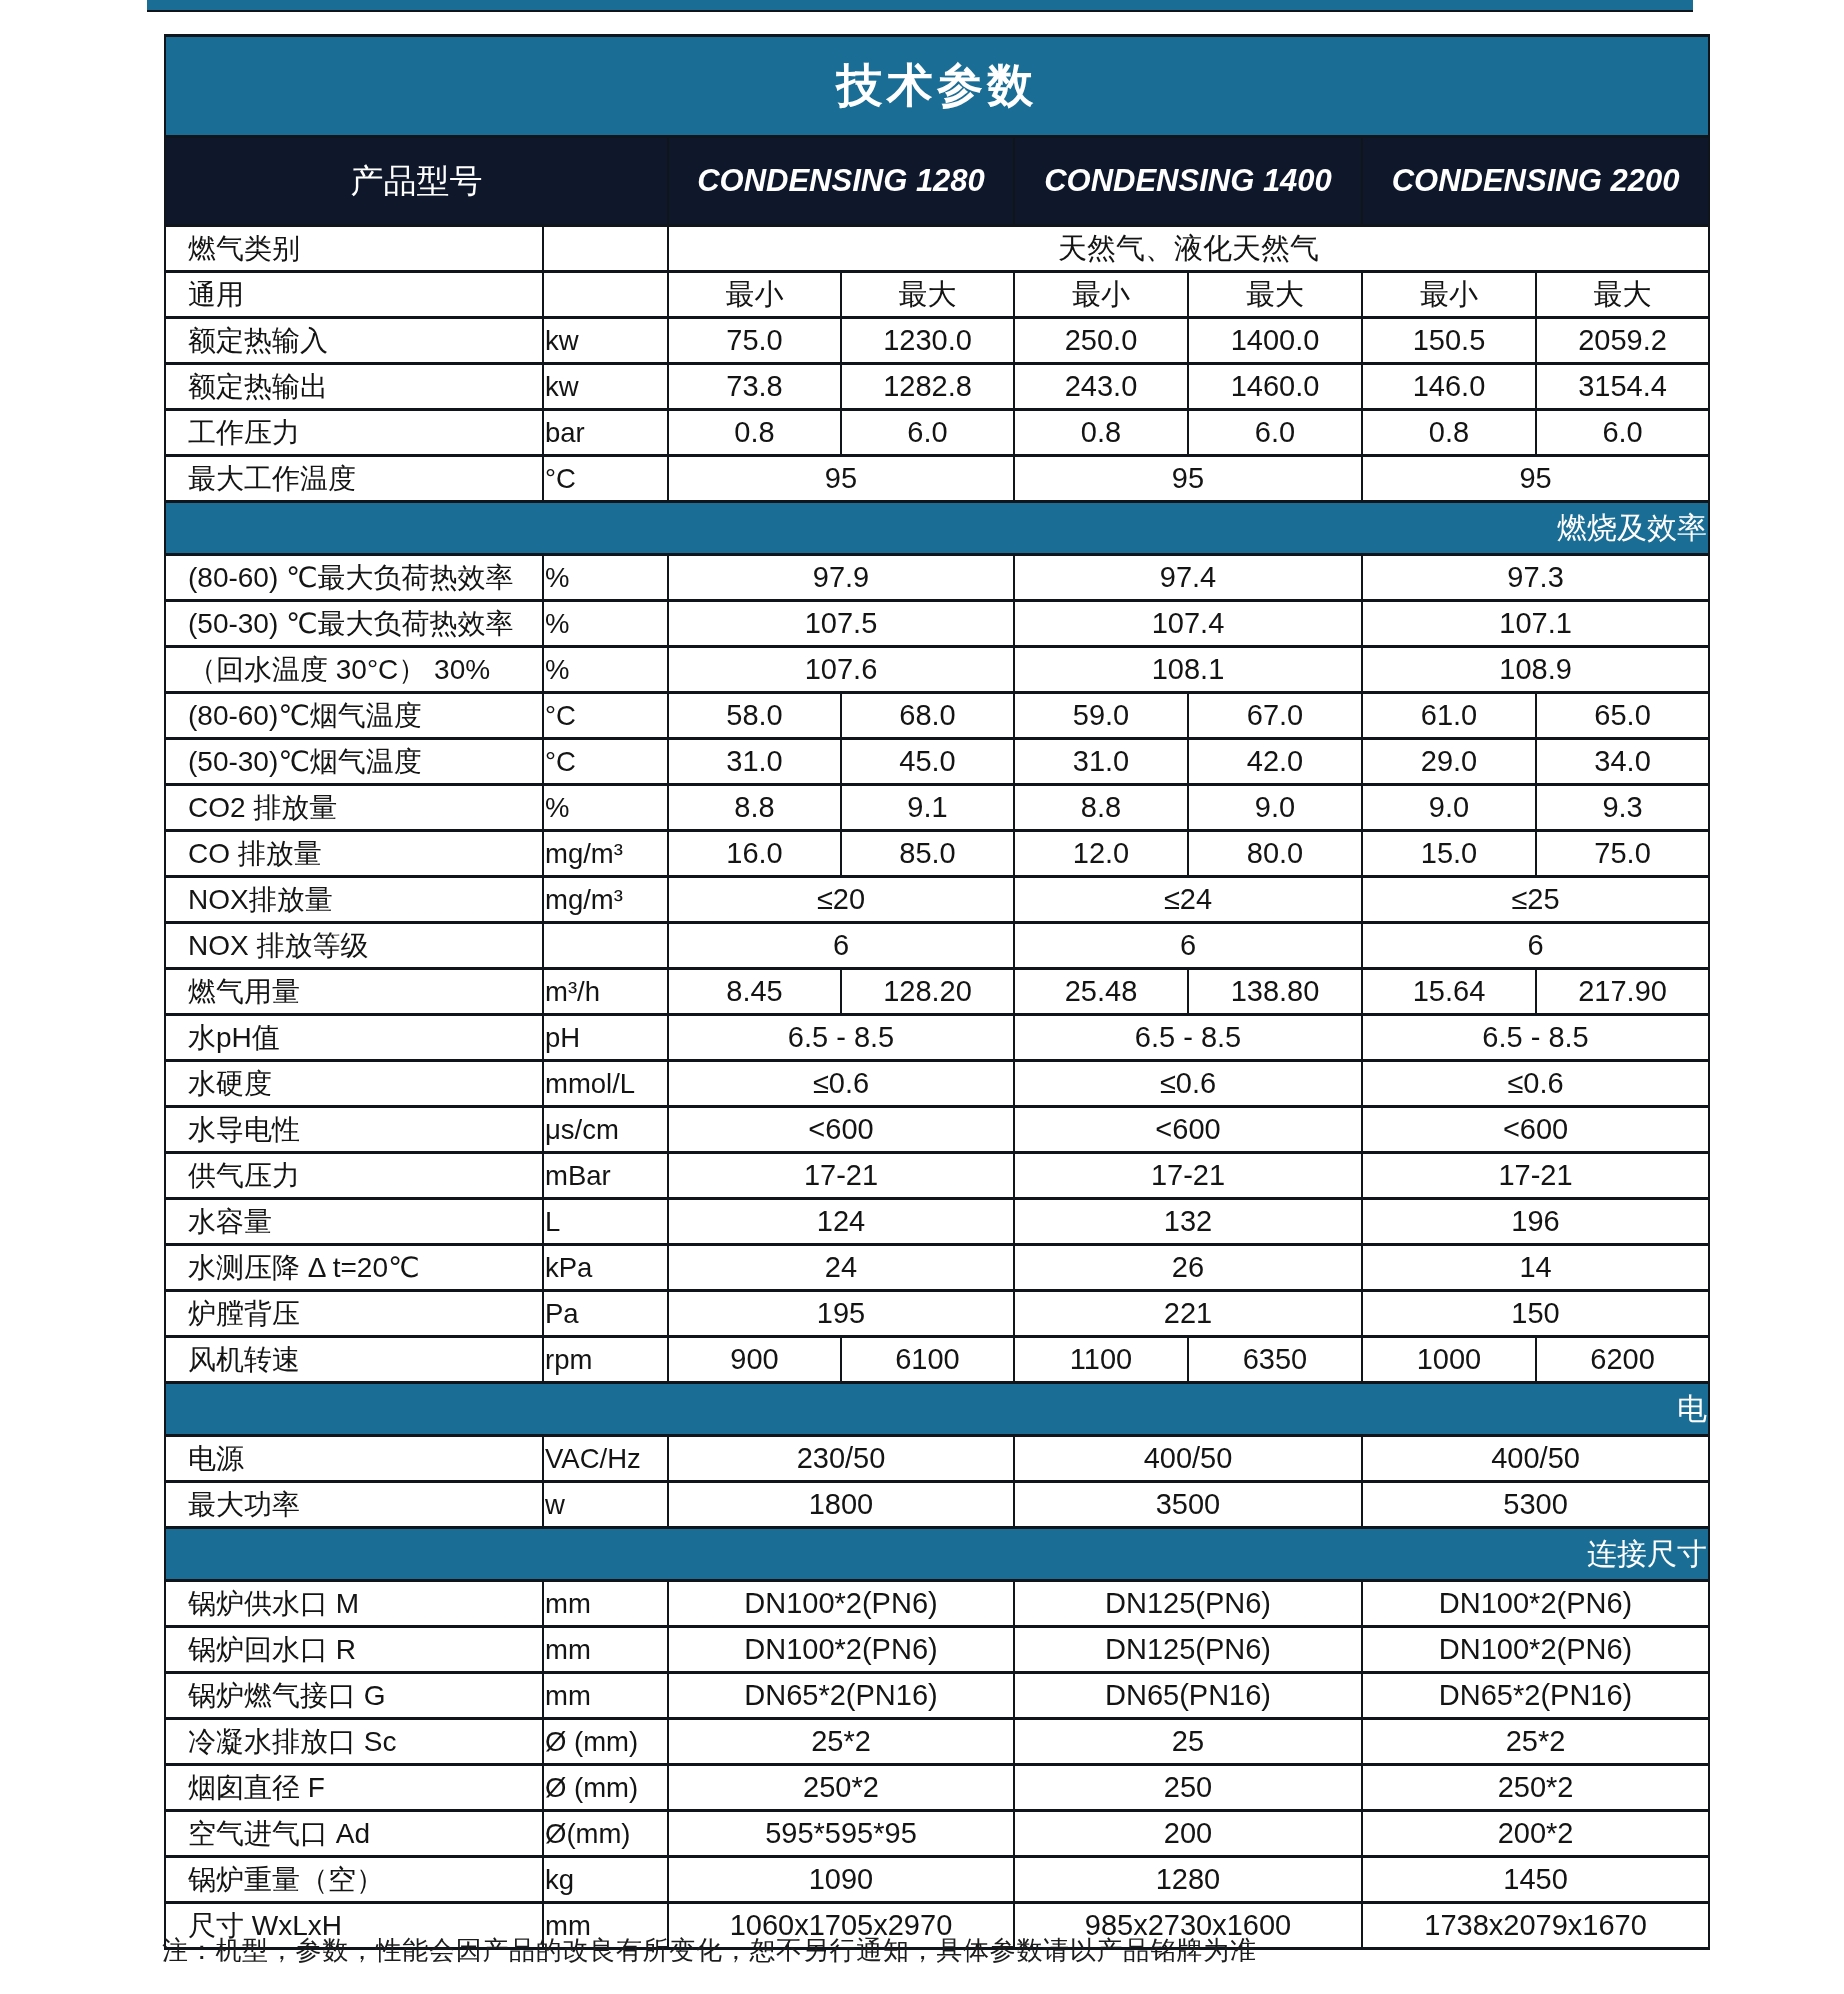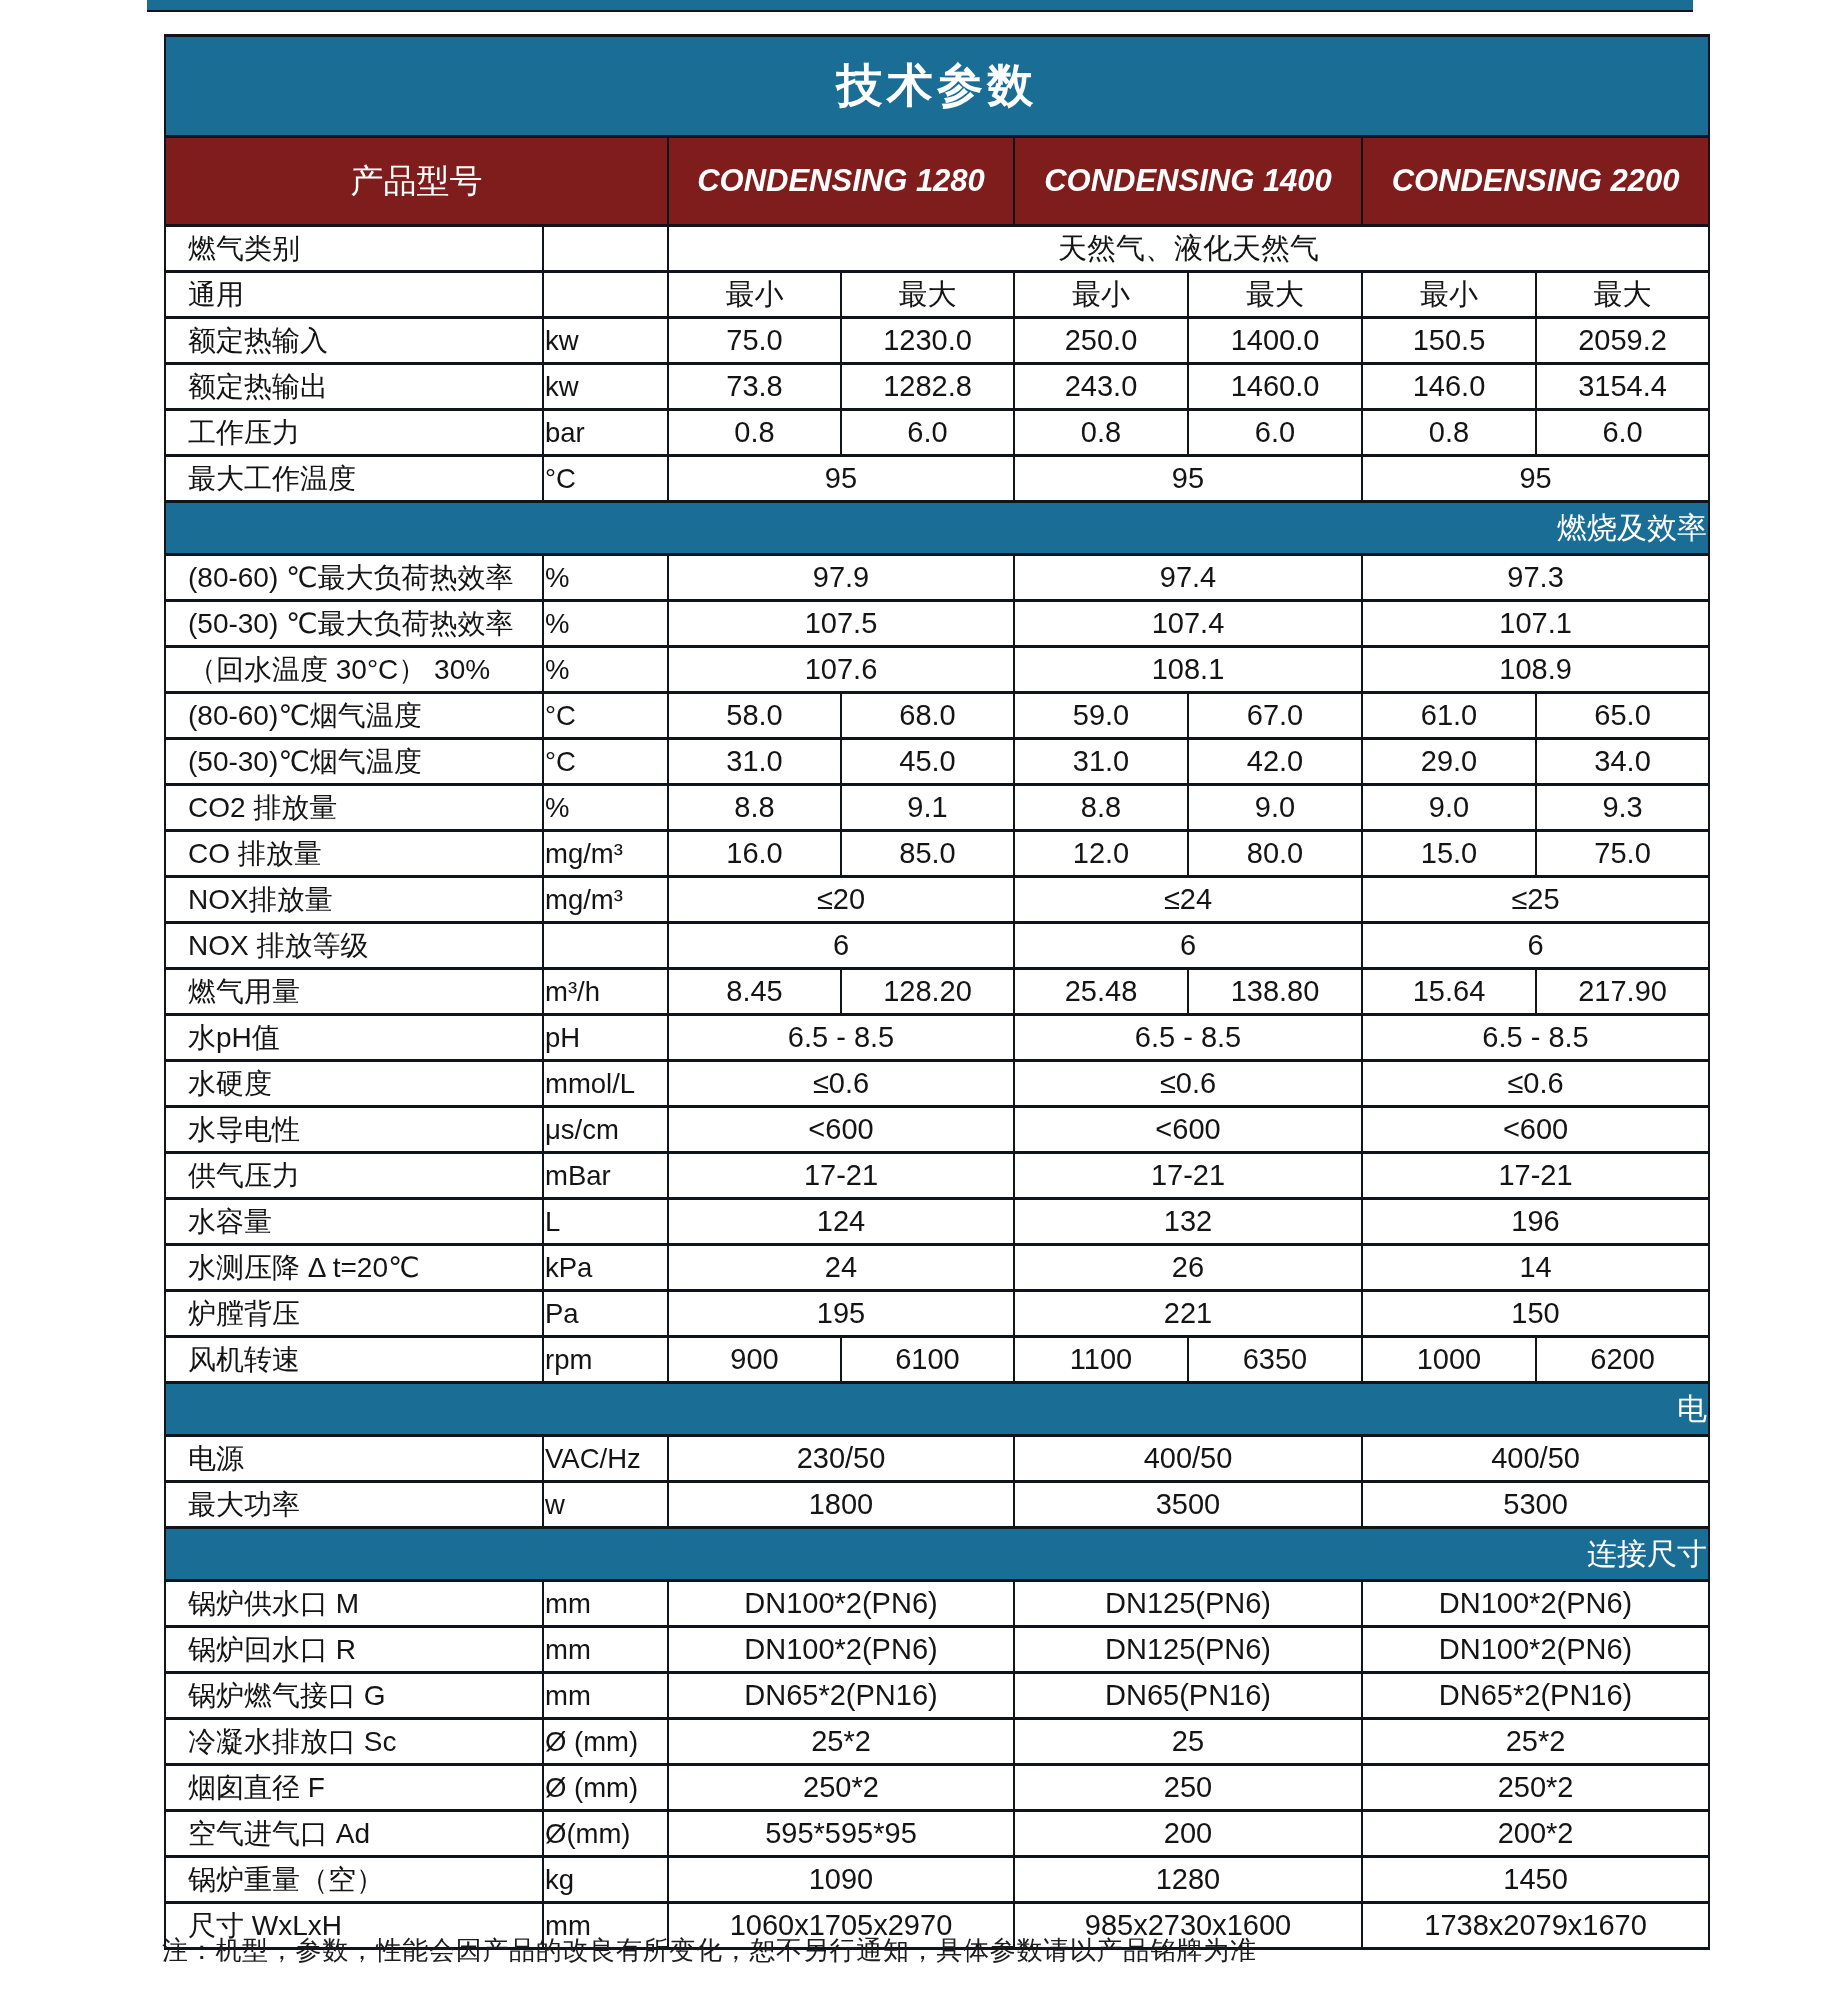--- a/index.html
+++ b/index.html
@@ -22,21 +22,21 @@
     border-left:2.2px solid #10151c;border-right:2.2px solid #10151c;
     border-top:3.6px solid #10151c;border-bottom:3.6px solid #10151c;
     overflow:hidden;white-space:nowrap;
   }
   td.title-cell{
     background:#1a6d94;color:#ffffff;height:96px;
     text-align:center;vertical-align:middle;
     font-size:46px;font-weight:bold;letter-spacing:4.3px;
   }
   td.hdr{
-    background:#7f1d1d;color:#ffffff;height:84px;
+    background:#0f172a;color:#ffffff;height:84px;
     text-align:center;vertical-align:middle;font-size:33px;
   }
   td.hdr.model{font-weight:bold;font-size:31px;font-style:italic;}
   td.section-band{
     background:#1a6d94;color:#ffffff;height:48px;
     text-align:right;vertical-align:middle;font-size:30px;
     padding-left:10px;
   }
   td.lab{
     height:41px;text-align:left;vertical-align:middle;

